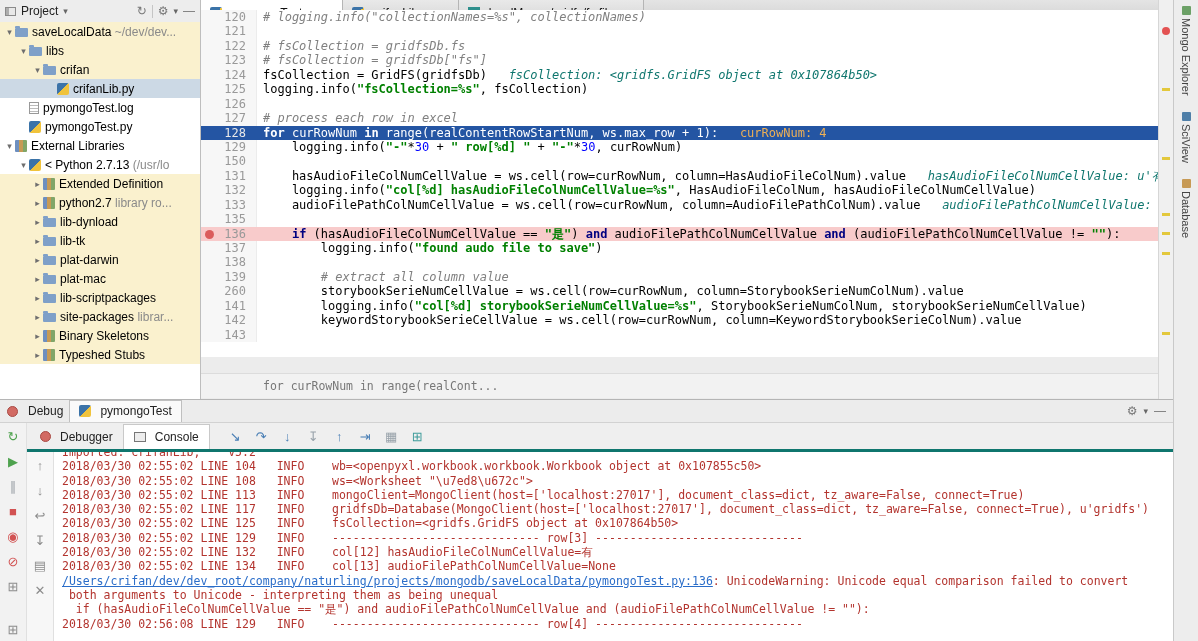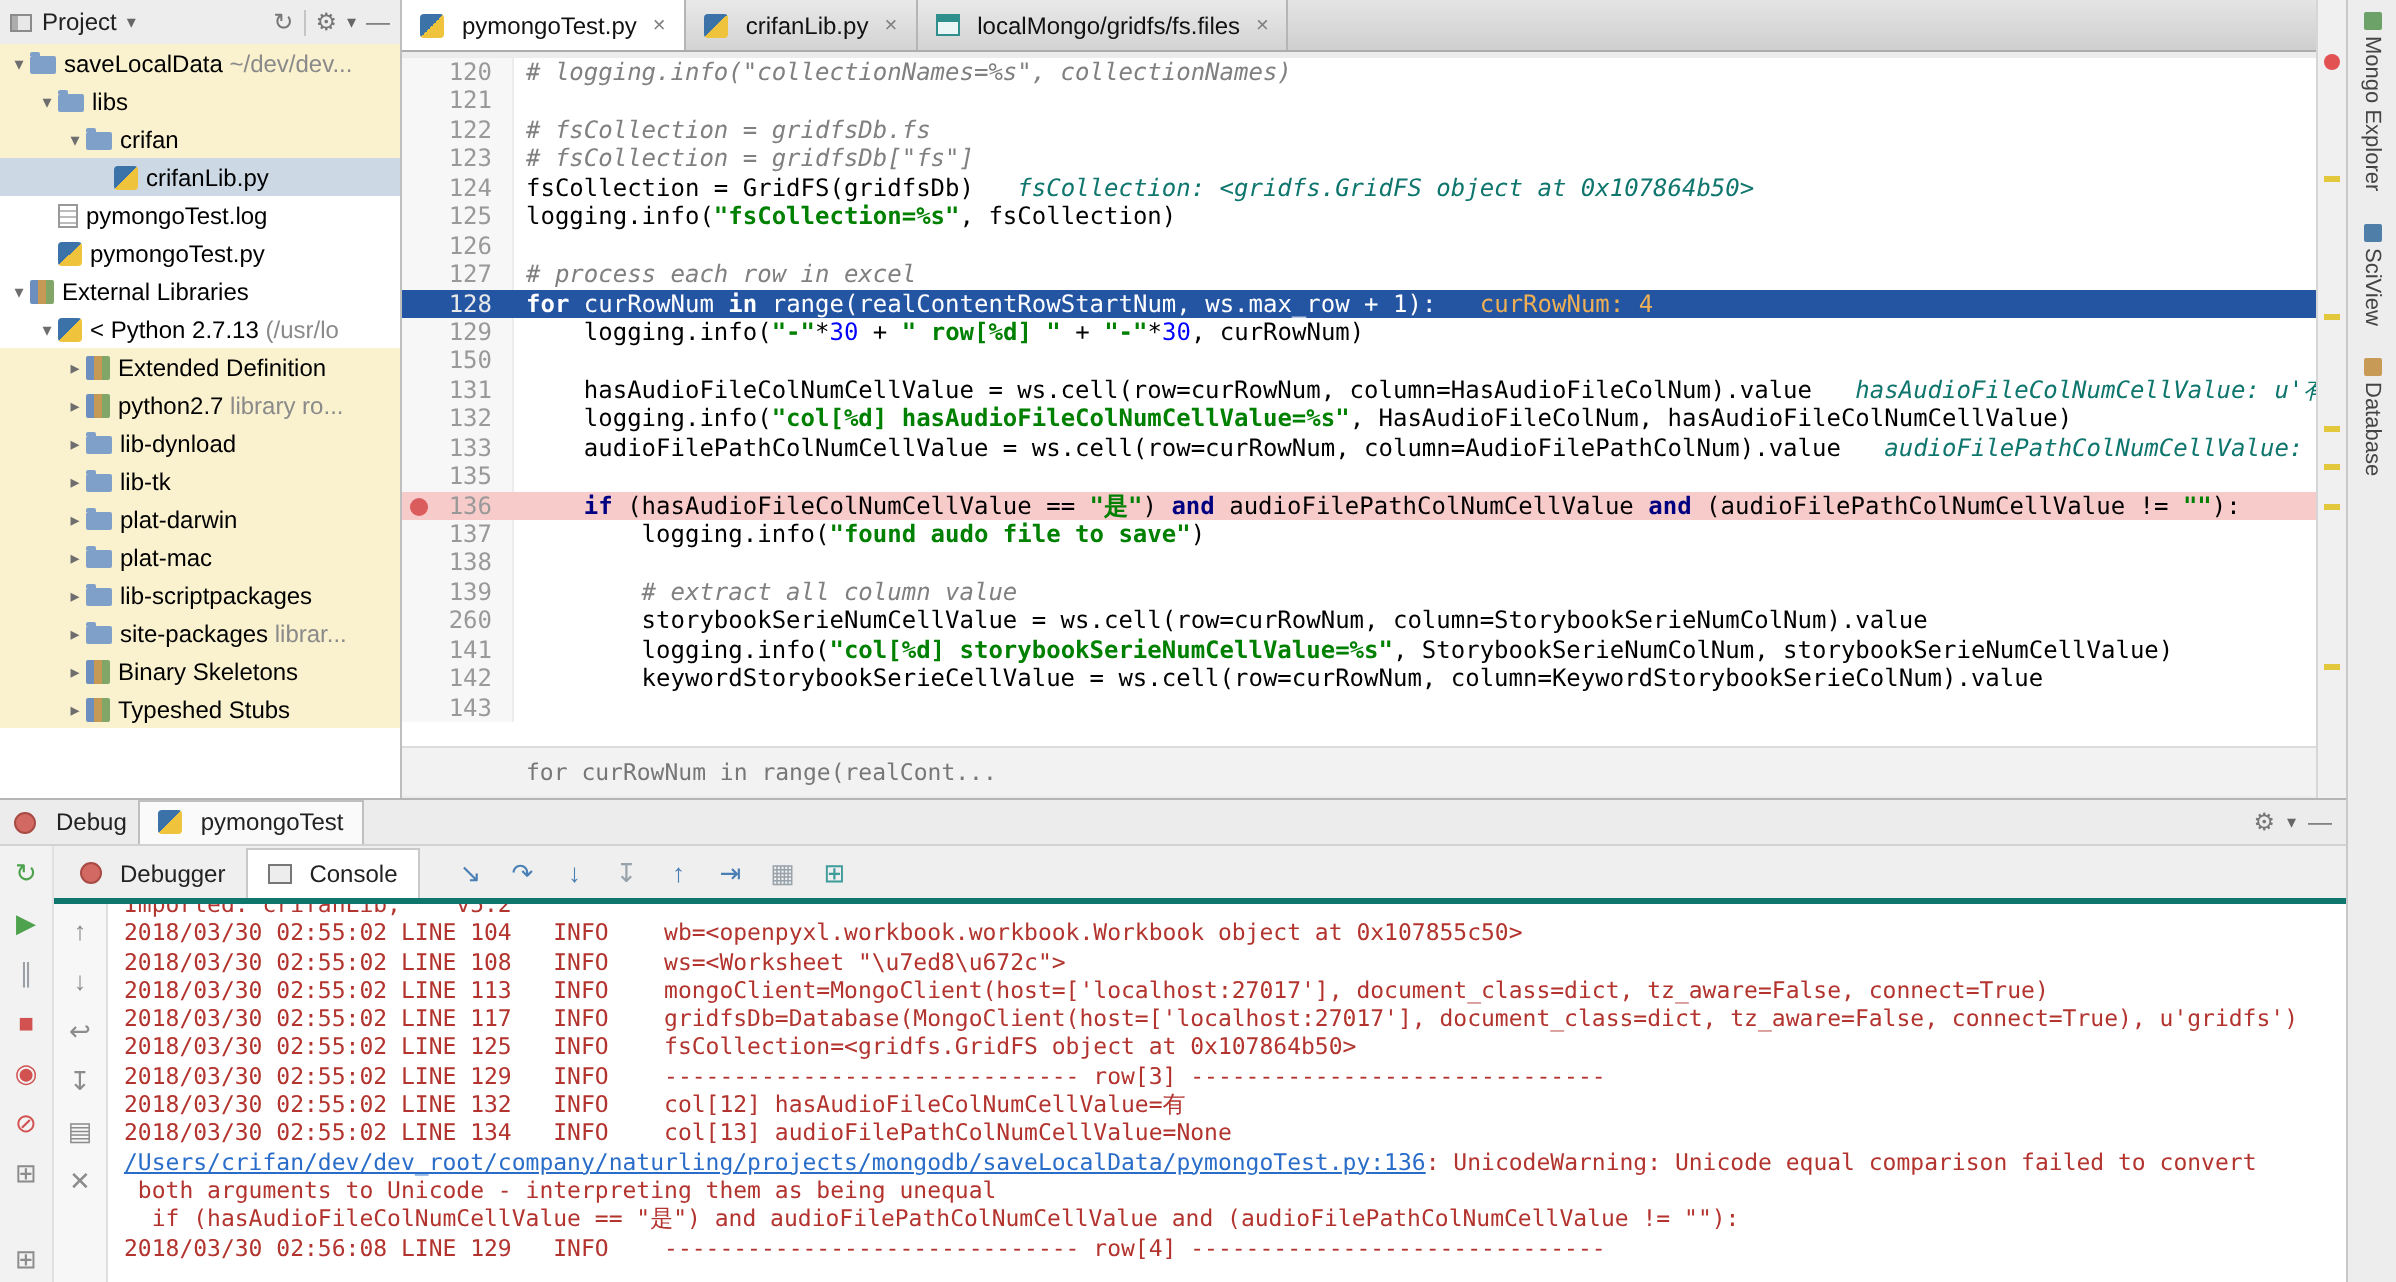--- a/index.html
+++ b/index.html
@@ -39,21 +39,21 @@
 
   
   .tab-bar{position:absolute;left:201px;top:0;width:957px;height:26px;background:linear-gradient(#E4E4E4,#CFCFCF);
            border-bottom:1px solid #ACACAC;display:flex;align-items:stretch;box-sizing:border-box;}
   .etab{display:flex;align-items:center;gap:5px;padding:0 9px;border-right:1px solid #B5B5B5;
         background:linear-gradient(#E9E9E9,#D3D3D3);color:#111;}
   .etab.active{background:#fff;}
   .etab .close{color:#808080;font-size:11px;margin-left:3px;}
 
   
-  .editor{position:absolute;left:201px;top:29px;width:957px;height:347px;background:#fff;overflow:hidden;
+  .editor{position:absolute;left:201px;top:10px;width:957px;height:347px;background:#fff;overflow:hidden;
           font-family:"DejaVu Sans Mono",monospace;font-size:12px;}
   .crow{display:flex;height:14.45px;line-height:14.45px;}
   .gut{width:56px;flex:none;text-align:right;padding-right:10px;color:#999;background:#F7F7F7;
        border-right:1px solid #ECECEC;box-sizing:border-box;position:relative;}
   .codeln{flex:1;white-space:pre;padding-left:6px;overflow:hidden;}
   .sg-p{color:#000;}
   .sg-c{color:#808080;font-style:italic;}
   .sg-k{color:#000080;font-weight:bold;}
   .sg-s{color:#008000;font-weight:bold;}
   .sg-n{color:#0000FF;}

